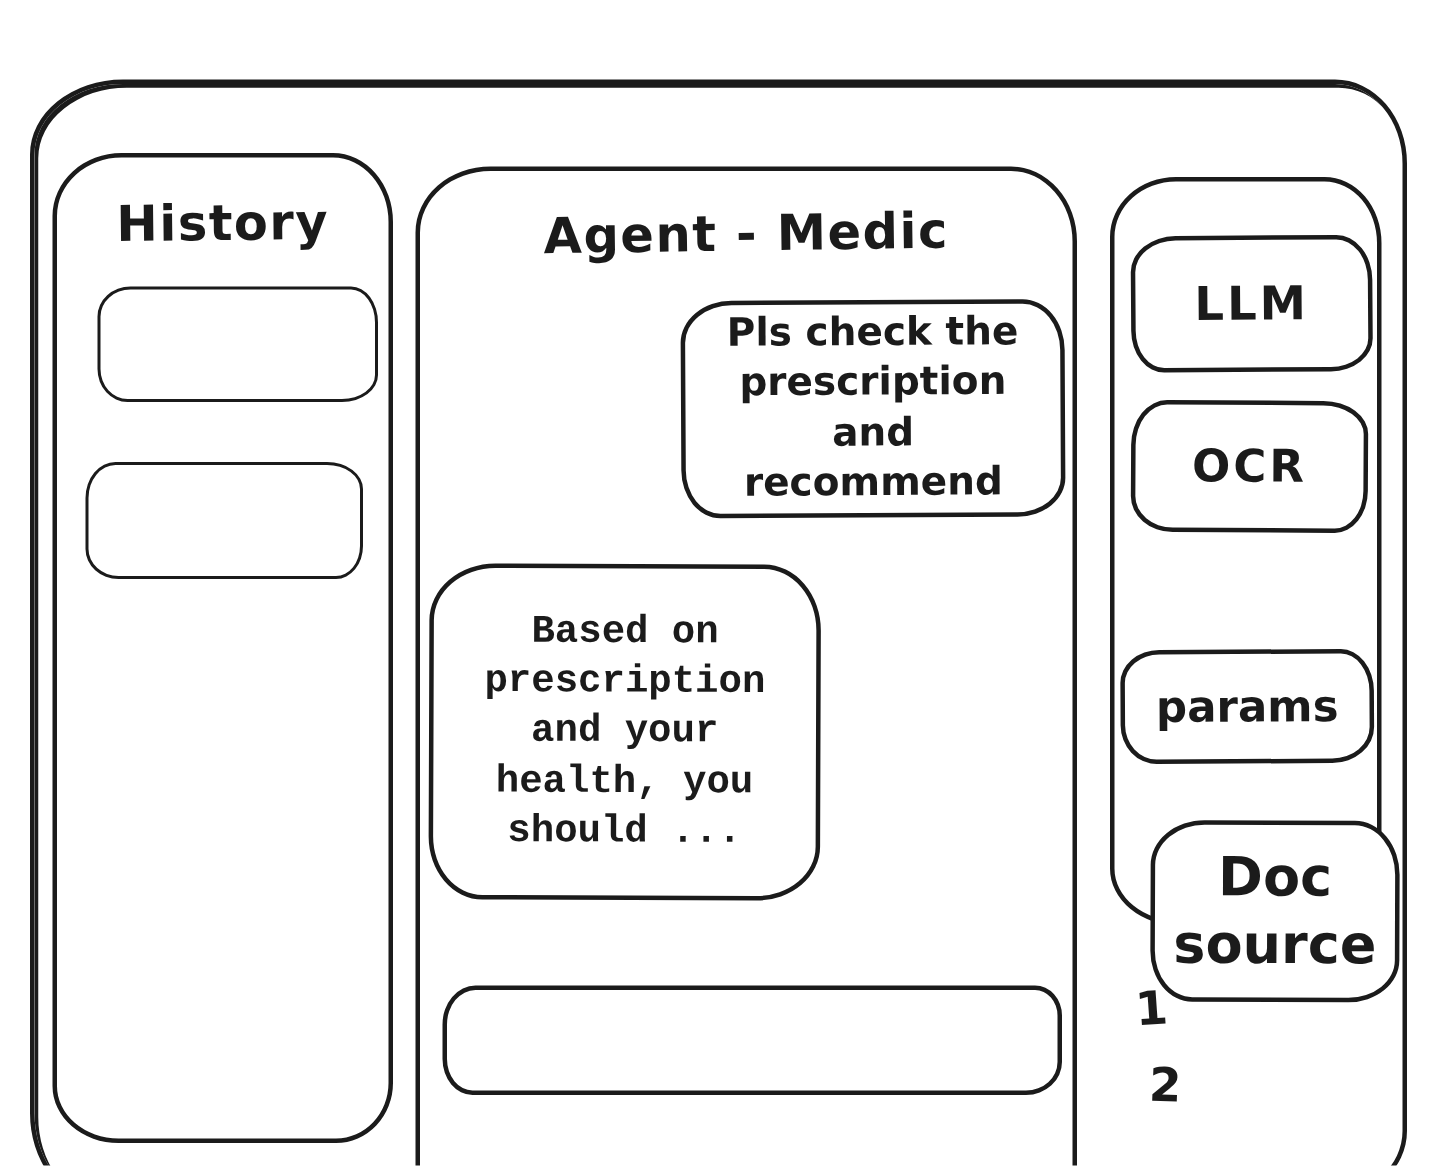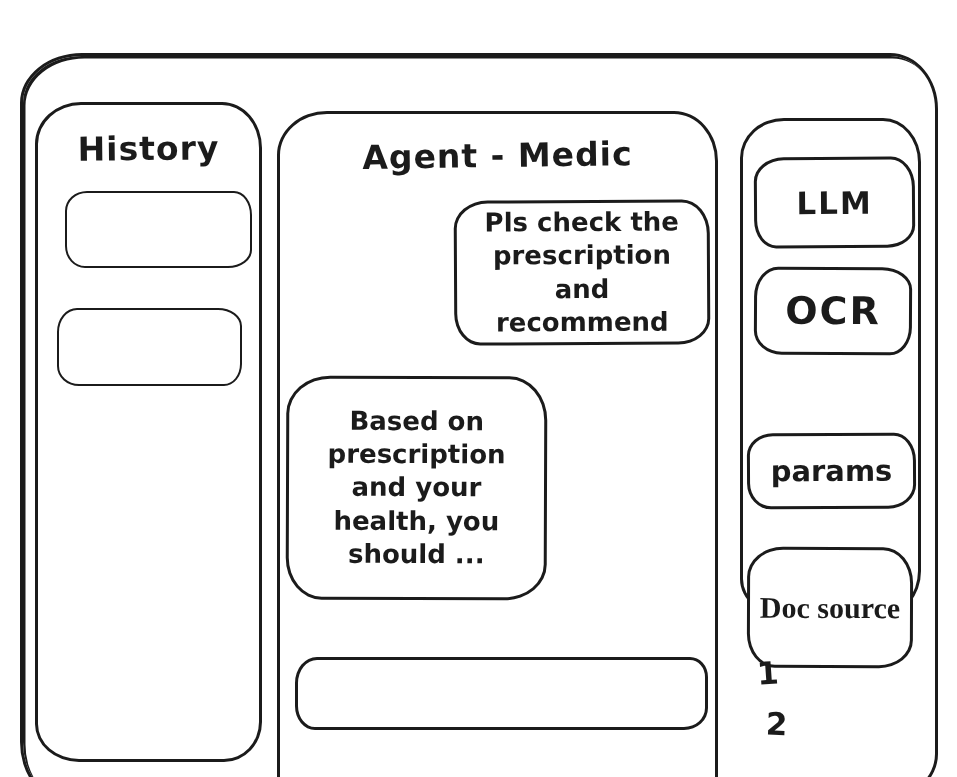--- a/index.html
+++ b/index.html
@@ -69,20 +69,21 @@
   }
   .bubble-user{
     left:174px; top:86px; width:256px; height:145px;
     border-radius:34px 28px 32px 26px / 28px 34px 26px 32px;
     transform:rotate(-0.3deg);
   }
   .bubble-agent{
     left:6px; top:262px; width:261px; height:224px;
     border-radius:44px 38px 42px 36px / 38px 44px 36px 42px;
     transform:rotate(0.2deg);
+    font-family:Liberation Mono, monospace;
   }
   .chat-input{
     position:absolute;
     left:15px; top:543px; width:413px; height:73px;
     border:3px solid var(--ink);
     background:var(--paper);
     border-radius:22px 18px 24px 20px / 26px 20px 22px 24px;
     font-family:"DejaVu Sans", sans-serif;
     font-size:24px; padding:0 18px; color:var(--ink);
     outline:none;
@@ -102,37 +103,36 @@
     cursor:pointer;
   }
   .btn-llm{
     left:11px; top:36px; width:161px; height:91px;
     font-size:31px; letter-spacing:2px;
     border-radius:30px 24px 28px 22px / 24px 30px 22px 28px;
     transform:rotate(-0.4deg);
   }
   .btn-ocr{
     left:11px; top:146px; width:158px; height:88px;
-    font-size:38px; letter-spacing:2px;
+    font-size:30px; letter-spacing:2px;
     border-radius:24px 30px 22px 28px / 30px 22px 28px 24px;
     transform:rotate(0.3deg);
   }
   .btn-params{
     left:4px; top:312px; width:169px; height:76px;
     font-size:29px;
     border-radius:26px 22px 28px 24px / 22px 28px 24px 26px;
     transform:rotate(-0.3deg);
     text-align:right;
   }
   .btn-doc{
-    left:4px; top:426px; width:166px; height:121px;
-    font-size:30px; line-height:1.25;
+    left:24px; top:426px; width:166px; height:121px;
+    font-size:36px; line-height:1.25;
     border-radius:36px 30px 34px 28px / 30px 36px 28px 34px;
     transform:rotate(0.2deg);
-    font-family:Liberation Serif, serif;
   }
   .doc-num{
     position:absolute;
     font-size:31px; font-weight:700;
   }
   .doc-num-1{left:14px; top:534px; transform:rotate(-4deg);}
   .doc-num-2{left:23px; top:585px; transform:rotate(2deg);}
 </style>
 </head>
 <body>

